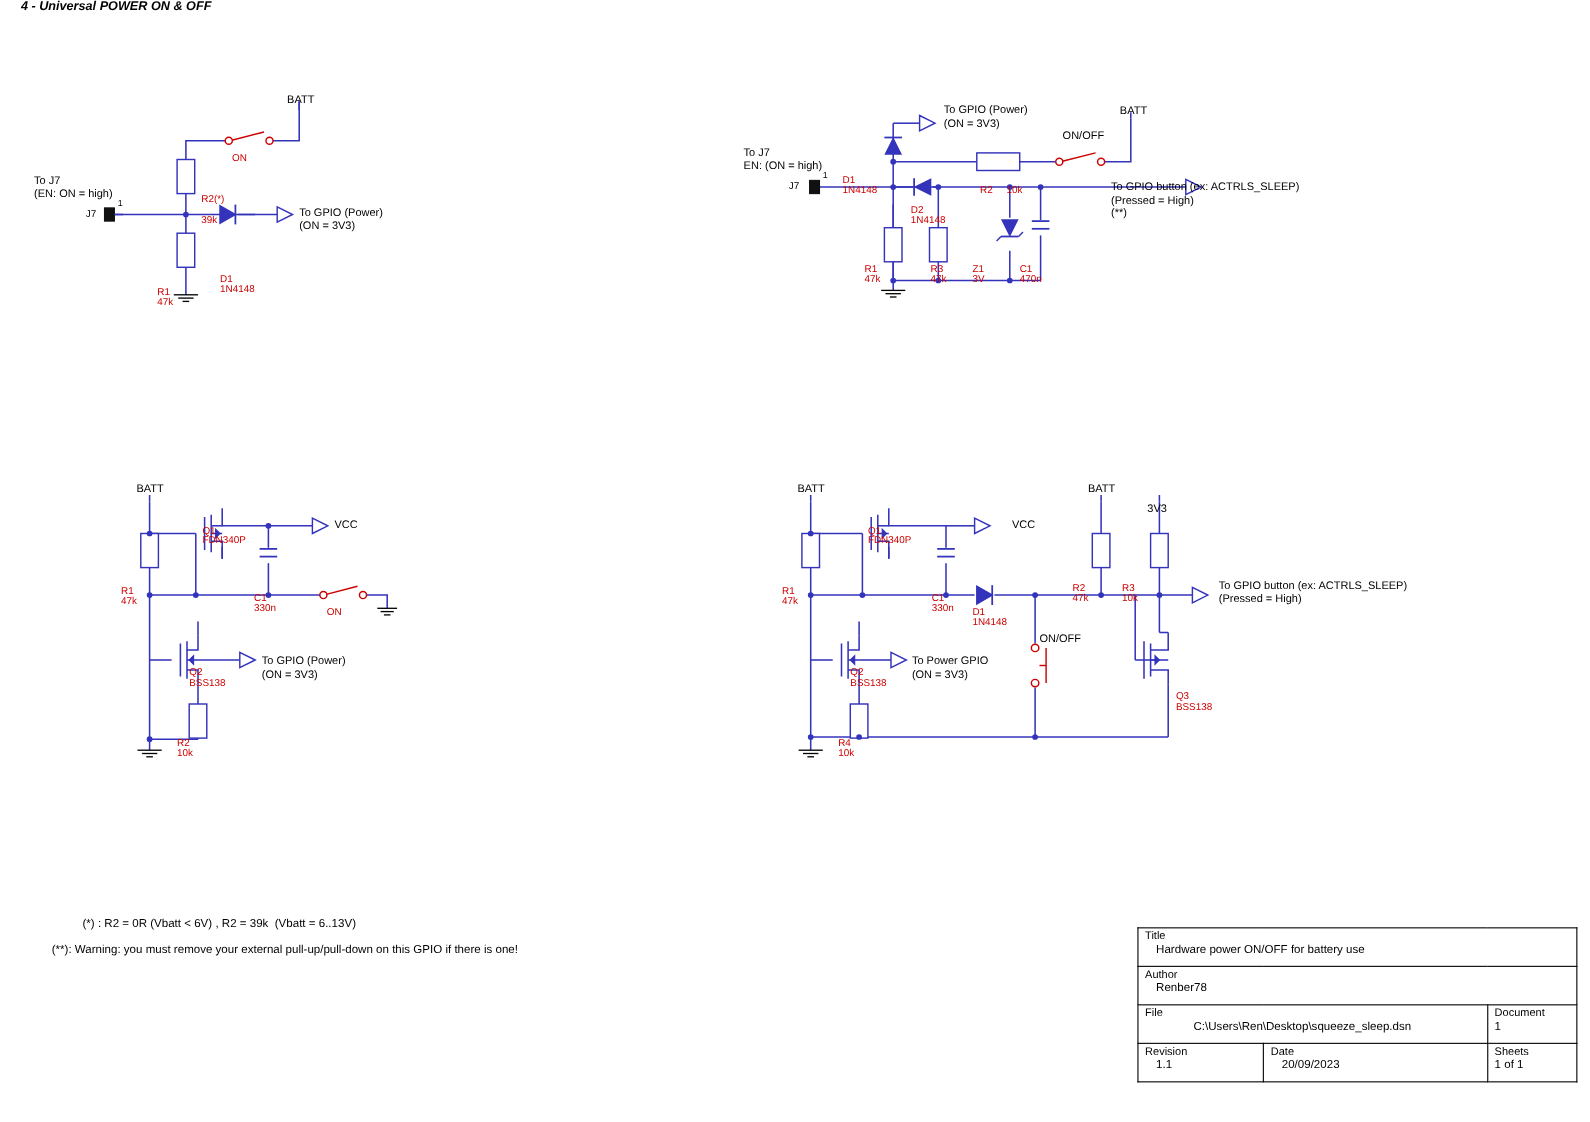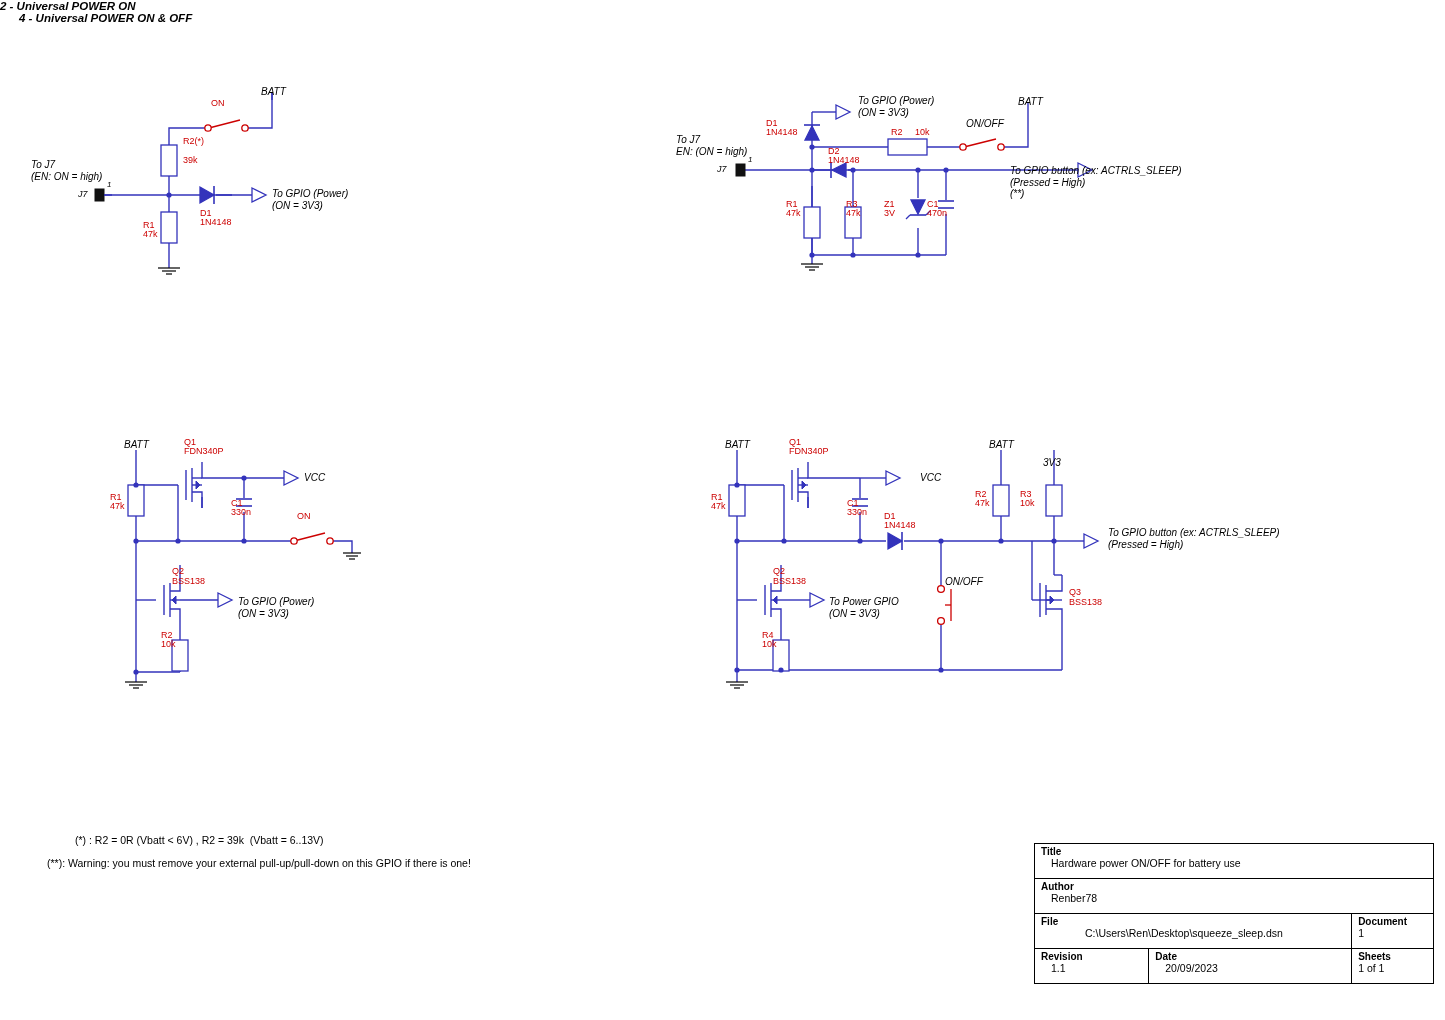--- a/index.html
+++ b/index.html
@@ -5,38 +5,37 @@
   html,body{margin:0;padding:0;}
   body{
     width:1445px;height:1020px;background:#ffffff;
     font-family:"Liberation Sans", sans-serif;
     position:relative;overflow:hidden;color:#000;
   }
   .sheet{position:absolute;left:0;top:0;width:1445px;height:1020px;}
   .sect-title{
     font-style:italic;font-weight:bold;font-size:11.5px;color:#000;white-space:nowrap;
   }
-  .lbl{position:absolute;font-size:10px;color:#000;white-space:pre;line-height:1.15;font-style:italic;}
-  .lbl-red{position:absolute;font-size:9px;color:#cc0000;white-space:pre;line-height:1.15;}
+  .lbl{position:absolute;font-size:10px;color:#000;white-space:pre;line-height:1.15;}
+  .lbl-red{position:absolute;font-size:9px;color:#cc0000;white-space:pre;line-height:1.15;margin-top:40px;}
   .note{position:absolute;font-size:10.5px;color:#000;white-space:pre;}
   svg{position:absolute;left:0;top:0;overflow:visible;}
   
   .tblock{position:absolute;left:1034px;top:843px;width:1400px;}
   .tb{border:1px solid #000;border-collapse:collapse;width:400px;font-size:10.5px;}
   .tb td{border:1px solid #000;padding:0;vertical-align:top;height:17px;}
-  .tb .cap{font-size:10px;padding:2px 4px 0 6px;display:block;font-weight:bold;}
+  .tb .cap{font-size:10px;padding:2px 4px 0 6px;display:block;}
   .tb .val{font-size:10.5px;padding:0 4px 2px 16px;display:block;}
   .tb .val.ind{padding-left:50px;}
 </style>
 </head>
 <body>
 
 <div class="sheet">
 
-  <div class="sect-title" style="left:50px;top:385px;">2 - Universal POWER ON</div>
   <div class="sect-title" style="left:731px;top:385px;margin-left:19px;">4 - Universal POWER ON &amp; OFF</div>
 
   <svg width="1445" height="1020">
     <g stroke="#3333bb" stroke-width="1.4" fill="none">
 
       <path d="M272,92 L272,128 L247,128"></path>
 
       <path d="M208,128 L169,128 L169,145"></path>
 
       <path d="M169,176 L169,195"></path>

